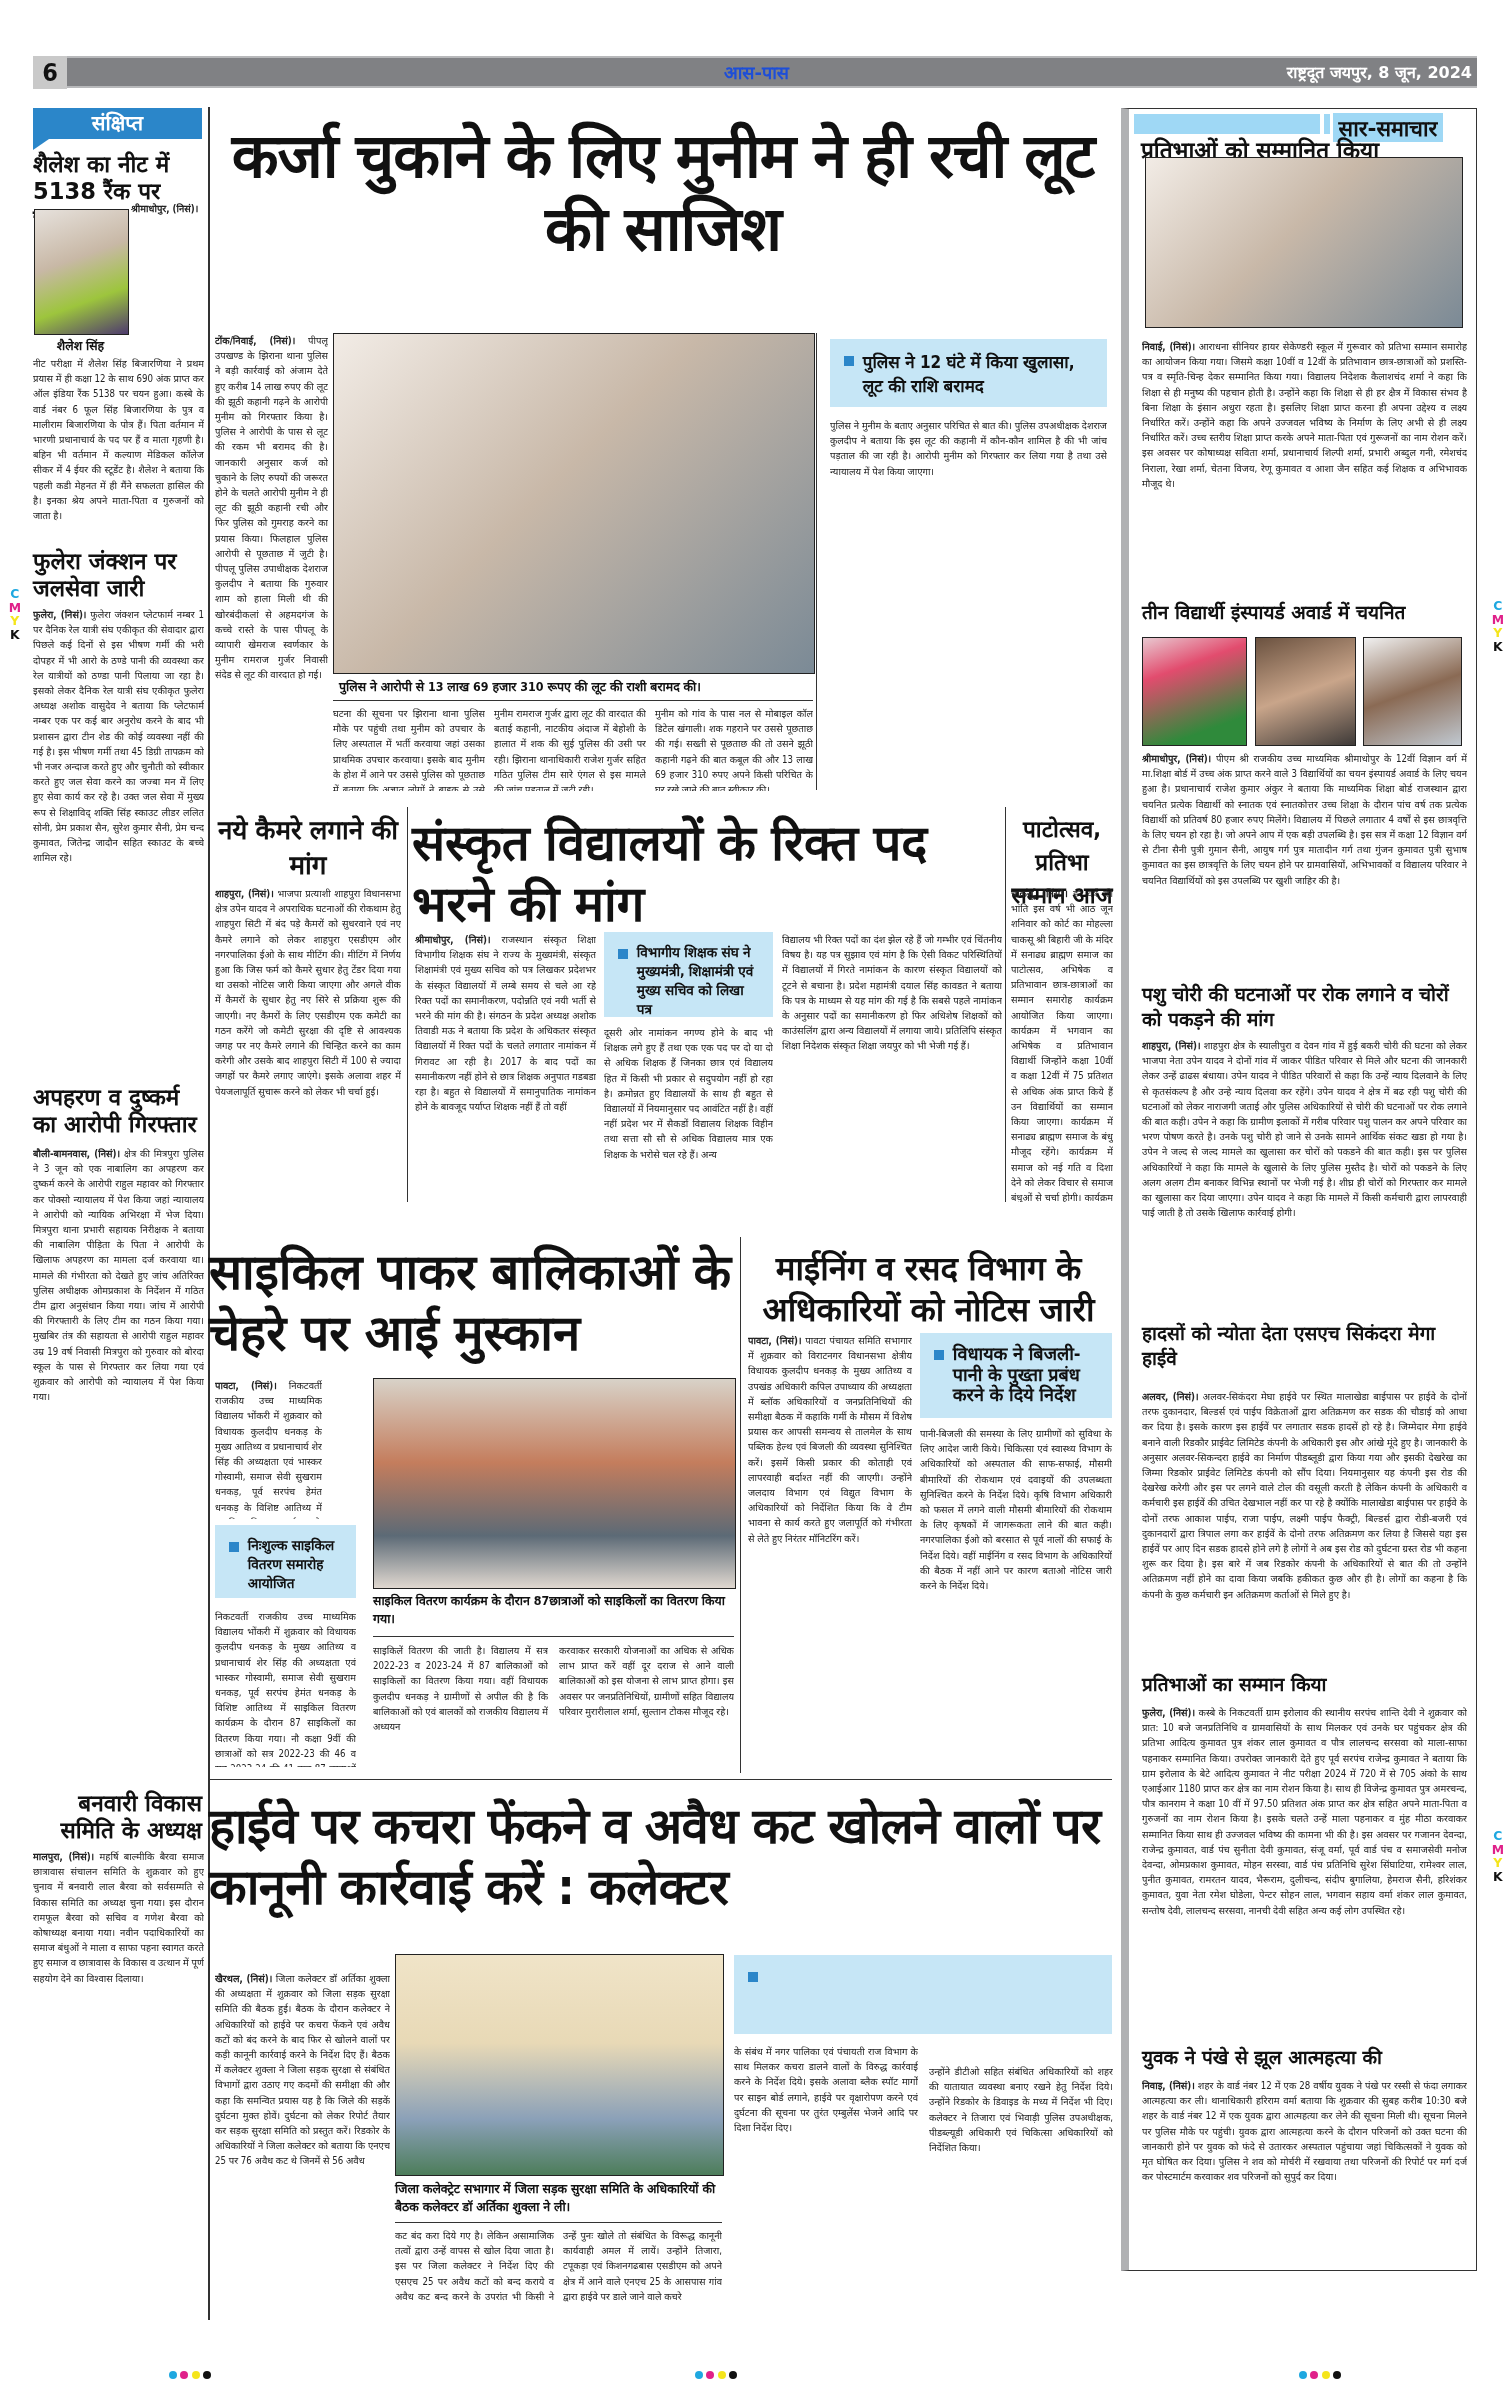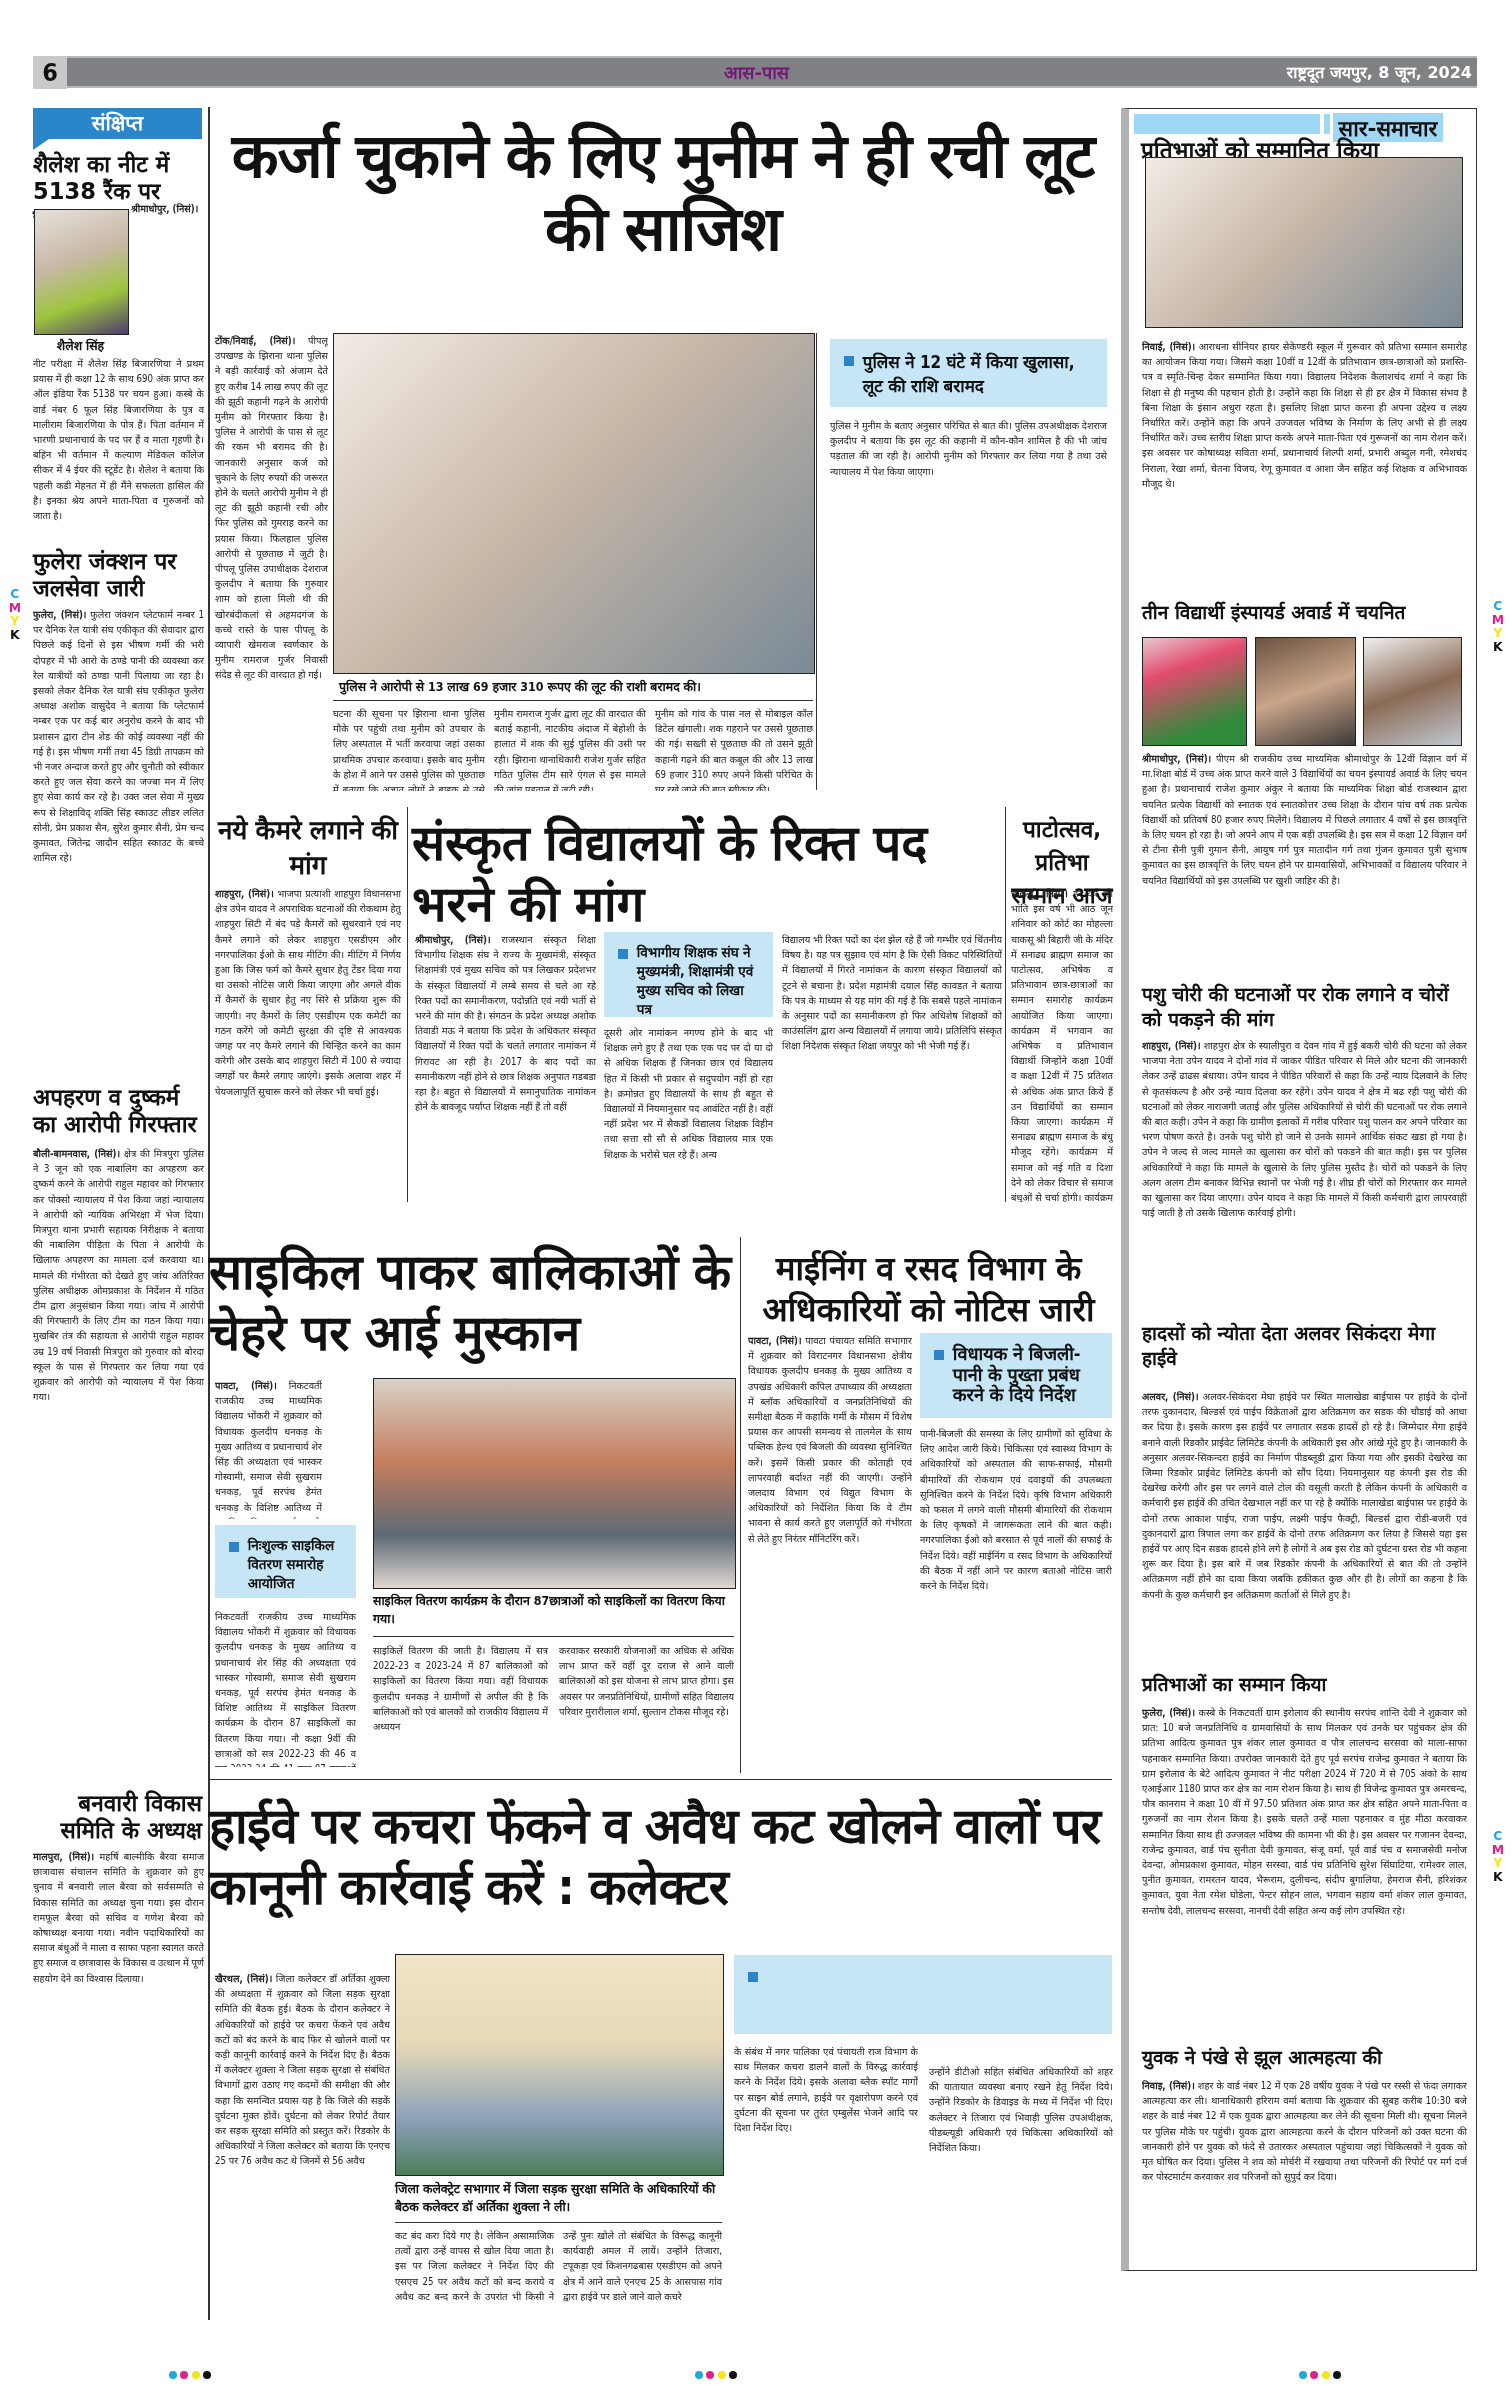--- a/index.html
+++ b/index.html
@@ -1,21 +1,21 @@
 <!DOCTYPE html>
 <html style="font-size:9px"><head>
 <meta charset="utf-8">
 <style>
   html, body { margin:0; padding:0; background:#fff; }
   body { width:1512px; height:2401px; position:relative; overflow:hidden;
          font-family:"DejaVu Sans", sans-serif; color:#1a1a1a; }
   .abs { position:absolute; }
   .masthead { left:33px; top:56px; width:1444px; height:28px; background:#808184; border-top:2.3px solid #b8b9bb; border-bottom:2.3px solid #b8b9bb; }
   .pageno { left:33px; top:56px; width:34px; height:33px; background:#c9c9c9; color:#111; font:bold 25px "DejaVu Sans Condensed","DejaVu Sans",sans-serif; text-align:center; line-height:33px; }
-  .section { left:666px; top:59px; width:181px; color:#701a75; font:bold 18px "DejaVu Sans",sans-serif; text-align:center; line-height:28px; }
+  .section { left:666px; top:59px; width:181px; color:#1d4ed8; font:bold 18px "DejaVu Sans",sans-serif; text-align:center; line-height:28px; }
   .dateline { right:40px; top:59px; color:#fff; font:bold 16px "DejaVu Sans",sans-serif; line-height:28px; }
   .vline { position:absolute; width:1.7px; background:#333; }
   .hline { position:absolute; height:1.7px; background:#333; }
   .sankshipt { left:33px; top:108px; width:169px; height:30.5px; background:#2b86c9; color:#fff; font:bold 20.3px "DejaVu Sans",sans-serif; text-align:center; line-height:30.5px; }
   .h-side { font:bold 22.6px "DejaVu Sans",sans-serif; line-height:27px; color:#111; }
   .h-mega { font:bold 61px "DejaVu Sans Condensed","DejaVu Sans",sans-serif; line-height:73px; color:#111; text-align:center; letter-spacing:-1.1px; }
   .h-big { font:bold 49px "DejaVu Sans Condensed","DejaVu Sans",sans-serif; line-height:61px; color:#111; }
   .h-mid { font:bold 33px "DejaVu Sans Condensed","DejaVu Sans",sans-serif; line-height:41px; color:#111; text-align:center; }
   .body { font:9.6px/15.2px "DejaVu Sans Condensed","DejaVu Sans",sans-serif; color:#222; text-align:justify; overflow:hidden; }
   .body b { font-weight:bold; }
@@ -167,21 +167,21 @@
 <div class="abs photo" style="left:1363px;top:637px;width:97px;height:107px;background:linear-gradient(160deg,#f0f0f0,#8a6a54 50%,#c0c8d0);"></div>
 <div class="abs body" style="left:1142px;top:751px;width:325px;height:226px;">
   <b>श्रीमाधोपुर, (निसं)।</b> <span>पीएम श्री राजकीय उच्च माध्यमिक श्रीमाधोपुर के 12वीं विज्ञान वर्ग में मा.शिक्षा बोर्ड में उच्च अंक प्राप्त करने वाले 3 विद्यार्थियों का चयन इंस्पायर्ड अवार्ड के लिए चयन हुआ है। प्रधानाचार्य राजेश कुमार अंकुर ने बताया कि माध्यमिक शिक्षा बोर्ड राजस्थान द्वारा चयनित प्रत्येक विद्यार्थी को स्नातक एवं स्नातकोत्तर उच्च शिक्षा के दौरान पांच वर्ष तक प्रत्येक विद्यार्थी को प्रतिवर्ष 80 हजार रुपए मिलेंगे। विद्यालय में पिछले लगातार 4 वर्षों से इस छात्रवृत्ति के लिए चयन हो रहा है। जो अपने आप में एक बड़ी उपलब्धि है। इस सत्र में कक्षा 12 विज्ञान वर्ग से टीना सैनी पुत्री गुमान सैनी, आयुष गर्ग पुत्र मातादीन गर्ग तथा गुंजन कुमावत पुत्री सुभाष कुमावत का इस छात्रवृत्ति के लिए चयन होने पर ग्रामवासियों, अभिभावकों व विद्यालय परिवार ने चयनित विद्यार्थियों को इस उपलब्धि पर खुशी जाहिर की है।</span>
 </div>
 
 <div class="abs h-side" style="left:1142px;top:982px;width:325px;font-size:19px;line-height:25px;">पशु चोरी की घटनाओं पर रोक लगाने व चोरों को पकड़ने की मांग</div>
 <div class="abs body" style="left:1142px;top:1038px;width:325px;height:265px;">
   <b>शाहपुरा, (निसं)।</b> <span>शाहपुरा क्षेत्र के स्यालीपुरा व देवन गांव में हुई बकरी चोरी की घटना को लेकर भाजपा नेता उपेन यादव ने दोनों गांव में जाकर पीडित परिवार से मिले और घटना की जानकारी लेकर उन्हें ढाढस बंधाया। उपेन यादव ने पीडित परिवारों से कहा कि उन्हें न्याय दिलवाने के लिए से कृतसंकल्प है और उन्हे न्याय दिलवा कर रहेंगे। उपेन यादव ने क्षेत्र में बढ रही पशु चोरी की घटनाओं को लेकर नाराजगी जताई और पुलिस अधिकारियों से चोरी की घटनाओं पर रोक लगाने की बात कही। उपेन ने कहा कि ग्रामीण इलाकों में गरीब परिवार पशु पालन कर अपने परिवार का भरण पोषण करते है। उनके पशु चोरी हो जाने से उनके सामने आर्थिक संकट खडा हो गया है। उपेन ने जल्द से जल्द मामले का खुलासा कर चोरों को पकडने की बात कही। इस पर पुलिस अधिकारियों ने कहा कि मामले के खुलासे के लिए पुलिस मुस्तैद है। चोरों को पकडने के लिए अलग अलग टीम बनाकर विभिन्न स्थानों पर भेजी गई है। शीघ्र ही चोरों को गिरफ्तार कर मामले का खुलासा कर दिया जाएगा। उपेन यादव ने कहा कि मामले में किसी कर्मचारी द्वारा लापरवाही पाई जाती है तो उसके खिलाफ कार्रवाई होगी।</span>
 </div>
 
-<div class="abs h-side" style="left:1142px;top:1321px;width:325px;font-size:19px;line-height:25px;">हादसों को न्योता देता अलवर सिकंदरा मेगा हाईवे</div>
+<div class="abs h-side" style="left:1142px;top:1321px;width:325px;font-size:19px;line-height:25px;">हादसों को न्योता देता एसएच सिकंदरा मेगा हाईवे</div>
 <div class="abs body" style="left:1142px;top:1389px;width:325px;height:265px;">
   <b>अलवर, (निसं)।</b> <span>अलवर-सिकंदरा मेघा हाईवे पर स्थित मालाखेडा बाईपास पर हाईवे के दोनों तरफ दुकानदार, बिल्डर्स एवं पाईप विक्रेताओं द्वारा अतिक्रमण कर सडक की चौडाई को आधा कर दिया है। इसके कारण इस हाईवें पर लगातार सडक हादसें हो रहे है। जिम्मेदार मेगा हाईवे बनाने वाली रिडकौर प्राईवेट लिमिटेड कंपनी के अधिकारी इस और आंखे मूंदे हुए है। जानकारी के अनुसार अलवर-सिकन्दरा हाईवे का निर्माण पीडब्लूडी द्वारा किया गया और इसकी देखरेख का जिम्मा रिडकोर प्राईवेट लिमिटेड कंपनी को सौंप दिया। नियमानुसार यह कंपनी इस रोड की देखरेख करेगी और इस पर लगने वाले टोल की वसूली करती है लेकिन कंपनी के अधिकारी व कर्मचारी इस हाईवें की उचित देखभाल नहीं कर पा रहे है क्योंकि मालाखेडा बाईपास पर हाईवे के दोनों तरफ आकाश पाईप, राजा पाईप, लक्ष्मी पाईप फैक्ट्री, बिल्डर्स द्वारा रोडी-बजरी एवं दुकानदारों द्वारा त्रिपाल लगा कर हाईवें के दोनो तरफ अतिक्रमण कर लिया है जिससे यहा इस हाईवें पर आए दिन सडक हादसे होने लगे है लोगों ने अब इस रोड को दुर्घटना ग्रस्त रोड भी कहना शुरू कर दिया है। इस बारे में जब रिडकोर कंपनी के अधिकारियों से बात की तो उन्होंने अतिक्रमण नहीं होने का दावा किया जबकि हकीकत कुछ और ही है। लोगों का कहना है कि कंपनी के कुछ कर्मचारी इन अतिक्रमण कर्ताओं से मिले हुए है।</span>
 </div>
 
 <div class="abs h-side" style="left:1142px;top:1671px;width:325px;font-size:19px;">प्रतिभाओं का सम्मान किया</div>
 <div class="abs body" style="left:1142px;top:1705px;width:325px;height:333px;">
   <b>फुलेरा, (निसं)।</b> <span>कस्बे के निकटवर्ती ग्राम इरोलाव की स्थानीय सरपंच शान्ति देवी ने शुक्रवार को प्रात: 10 बजे जनप्रतिनिधि व ग्रामवासियों के साथ मिलकर एवं उनके घर पहुंचकर क्षेत्र की प्रतिभा आदित्य कुमावत पुत्र शंकर लाल कुमावत व पौत्र लालचन्द सरसवा को माला-साफा पहनाकर सम्मानित किया। उपरोक्त जानकारी देते हुए पूर्व सरपंच राजेन्द्र कुमावत ने बताया कि ग्राम इरोलाव के बेटे आदित्य कुमावत ने नीट परीक्षा 2024 में 720 में से 705 अंको के साथ एआईआर 1180 प्राप्त कर क्षेत्र का नाम रोशन किया है। साथ ही विजेन्द्र कुमावत पुत्र अमरचन्द, पौत्र कानराम ने कक्षा 10 वीं में 97.50 प्रतिशत अंक प्राप्त कर क्षेत्र सहित अपने माता-पिता व गुरुजनों का नाम रोशन किया है। इसके चलते उन्हें माला पहनाकर व मुंह मीठा करवाकर सम्मानित किया साथ ही उज्जवल भविष्य की कामना भी की है। इस अवसर पर गजानन देवन्दा, राजेन्द्र कुमावत, वार्ड पंच सुनीता देवी कुमावत, संजू वर्मा, पूर्व वार्ड पंच व समाजसेवी मनोज देवन्दा, ओमप्रकाश कुमावत, मोहन सरस्वा, वार्ड पंच प्रतिनिधि सुरेश सिंघाटिया, रामेश्वर लाल, पुनीत कुमावत, रामरतन यादव, भैरूराम, दुलीचन्द, संदीप बुगालिया, हेमराज सैनी, हरिशंकर कुमावत, युवा नेता रमेश घोडेला, पेन्टर सोहन लाल, भगवान सहाय वर्मा शंकर लाल कुमावत, सन्तोष देवी, लालचन्द सरसवा, नानची देवी सहित अन्य कई लोग उपस्थित रहे।</span>
 </div>
 
 <div class="abs h-side" style="left:1142px;top:2044px;width:325px;font-size:19px;">युवक ने पंखे से झूल आत्महत्या की</div>

